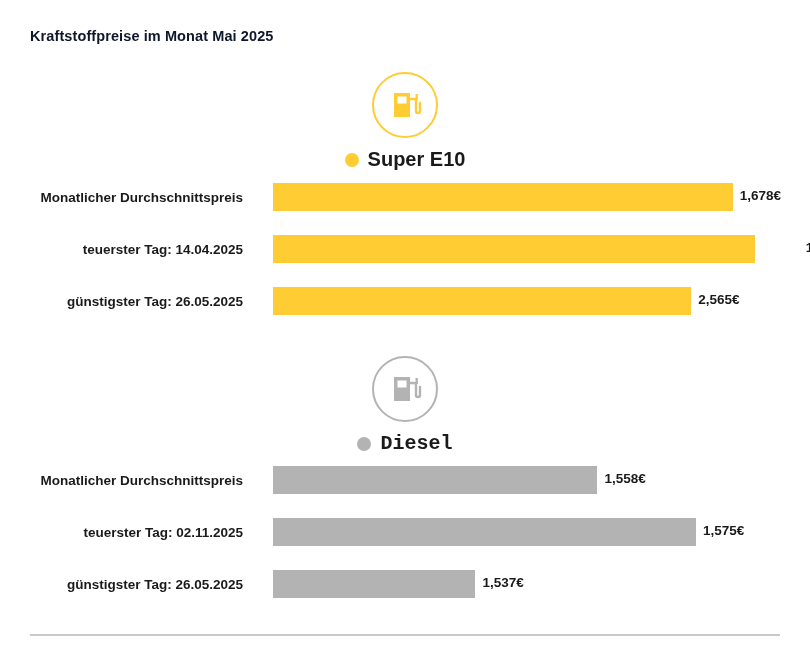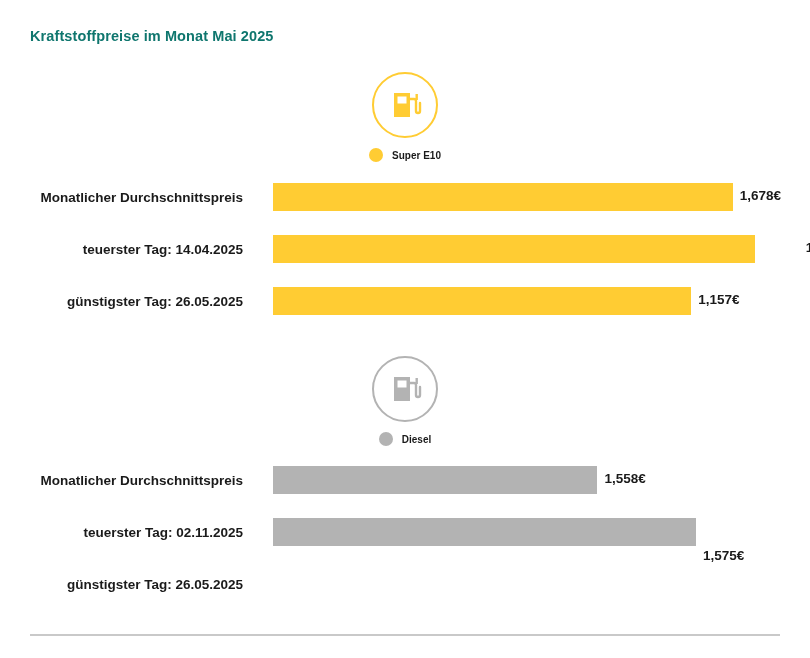--- a/index.html
+++ b/index.html
@@ -21,21 +21,21 @@
     height: 658px;
     box-sizing: border-box;
   }
   .title {
     position: absolute;
     left: 30px;
     top: 28px;
     font-size: 14.5px;
     font-weight: bold;
     letter-spacing: 0.1px;
-    color: #0f766e;
+    color: #0f172a;
   }
 
   
   .group-header {
     position: absolute;
     left: 0;
     width: 810px;
     text-align: center;
   }
   .icon-circle {
@@ -64,21 +64,21 @@
     width: 14px;
     height: 14px;
     border-radius: 50%;
     background: #fc3;
     display: inline-block;
   }
   .legend-dot.diesel {
     background: #b3b3b3;
   }
   .legend-label {
-    font-size: 10px;
+    font-size: 20px;
     font-weight: bold;
     color: #1a1a1a;
   }
 
   
   .rows {
     position: absolute;
     left: 0;
     width: 810px;
   }
@@ -172,27 +172,27 @@
       <div class="bar-area">
         <div class="bar" style="width:92.8%;"></div>
         <div class="bar-value" style="left:92.8%;margin-left:44px;">1,687€</div>
       </div>
     </div>
 
     <div class="row">
       <div class="row-label">günstigster Tag: 26.05.2025</div>
       <div class="bar-area">
         <div class="bar" style="width:80.6%;"></div>
-        <div class="bar-value" style="left:80.6%;">1,157€</div>
-      </div>
-    </div>
-
-  </div>
-
-  <div class="group-header" style="top:356px;">
+        <div class="bar-value" style="left:80.6%;">2,565€</div>
+      </div>
+    </div>
+
+  </div>
+
+  <div class="group-header" style="top:356px;font-family:Liberation Mono, monospace;">
     <div class="icon-circle diesel">
       <svg width="34" height="34" viewBox="0 0 34 34" aria-hidden="true">
         <rect x="6" y="5" width="16" height="24" fill="#b3b3b3"></rect>
         <rect x="9.5" y="8.5" width="9" height="7" fill="#ffffff"></rect>
         <path d="M22 11 h4 a2 2 0 0 1 2 2 v10 a2 2 0 0 0 2 2 a2 2 0 0 0 2 -2 v-8" fill="none" stroke="#b3b3b3" stroke-width="2.4" stroke-linecap="round"></path>
         <rect x="27.5" y="6" width="2.4" height="6" fill="#b3b3b3"></rect>
       </svg>
     </div>
     <div class="legend">
       <span class="legend-dot diesel"></span>
@@ -207,25 +207,29 @@
       <div class="bar-area">
         <div class="bar diesel" style="width:62.5%;"></div>
         <div class="bar-value" style="left:62.5%;">1,558€</div>
       </div>
     </div>
 
     <div class="row">
       <div class="row-label">teuerster Tag: 02.11.2025</div>
       <div class="bar-area">
         <div class="bar diesel" style="width:81.5%;"></div>
-        <div class="bar-value" style="left:81.5%;margin-top:25px;">1,575€</div>
+        <div class="bar-value" style="left:81.5%;">1,575€</div>
       </div>
     </div>
 
     <div class="row">
       <div class="row-label">günstigster Tag: 26.05.2025</div>
+      <div class="bar-area">
+        <div class="bar diesel" style="width:39.0%;"></div>
+        <div class="bar-value" style="left:39.0%;">1,537€</div>
+      </div>
     </div>
 
   </div>
 
   <div class="footer-rule"></div>
 
 </div>
 
 </body></html>

